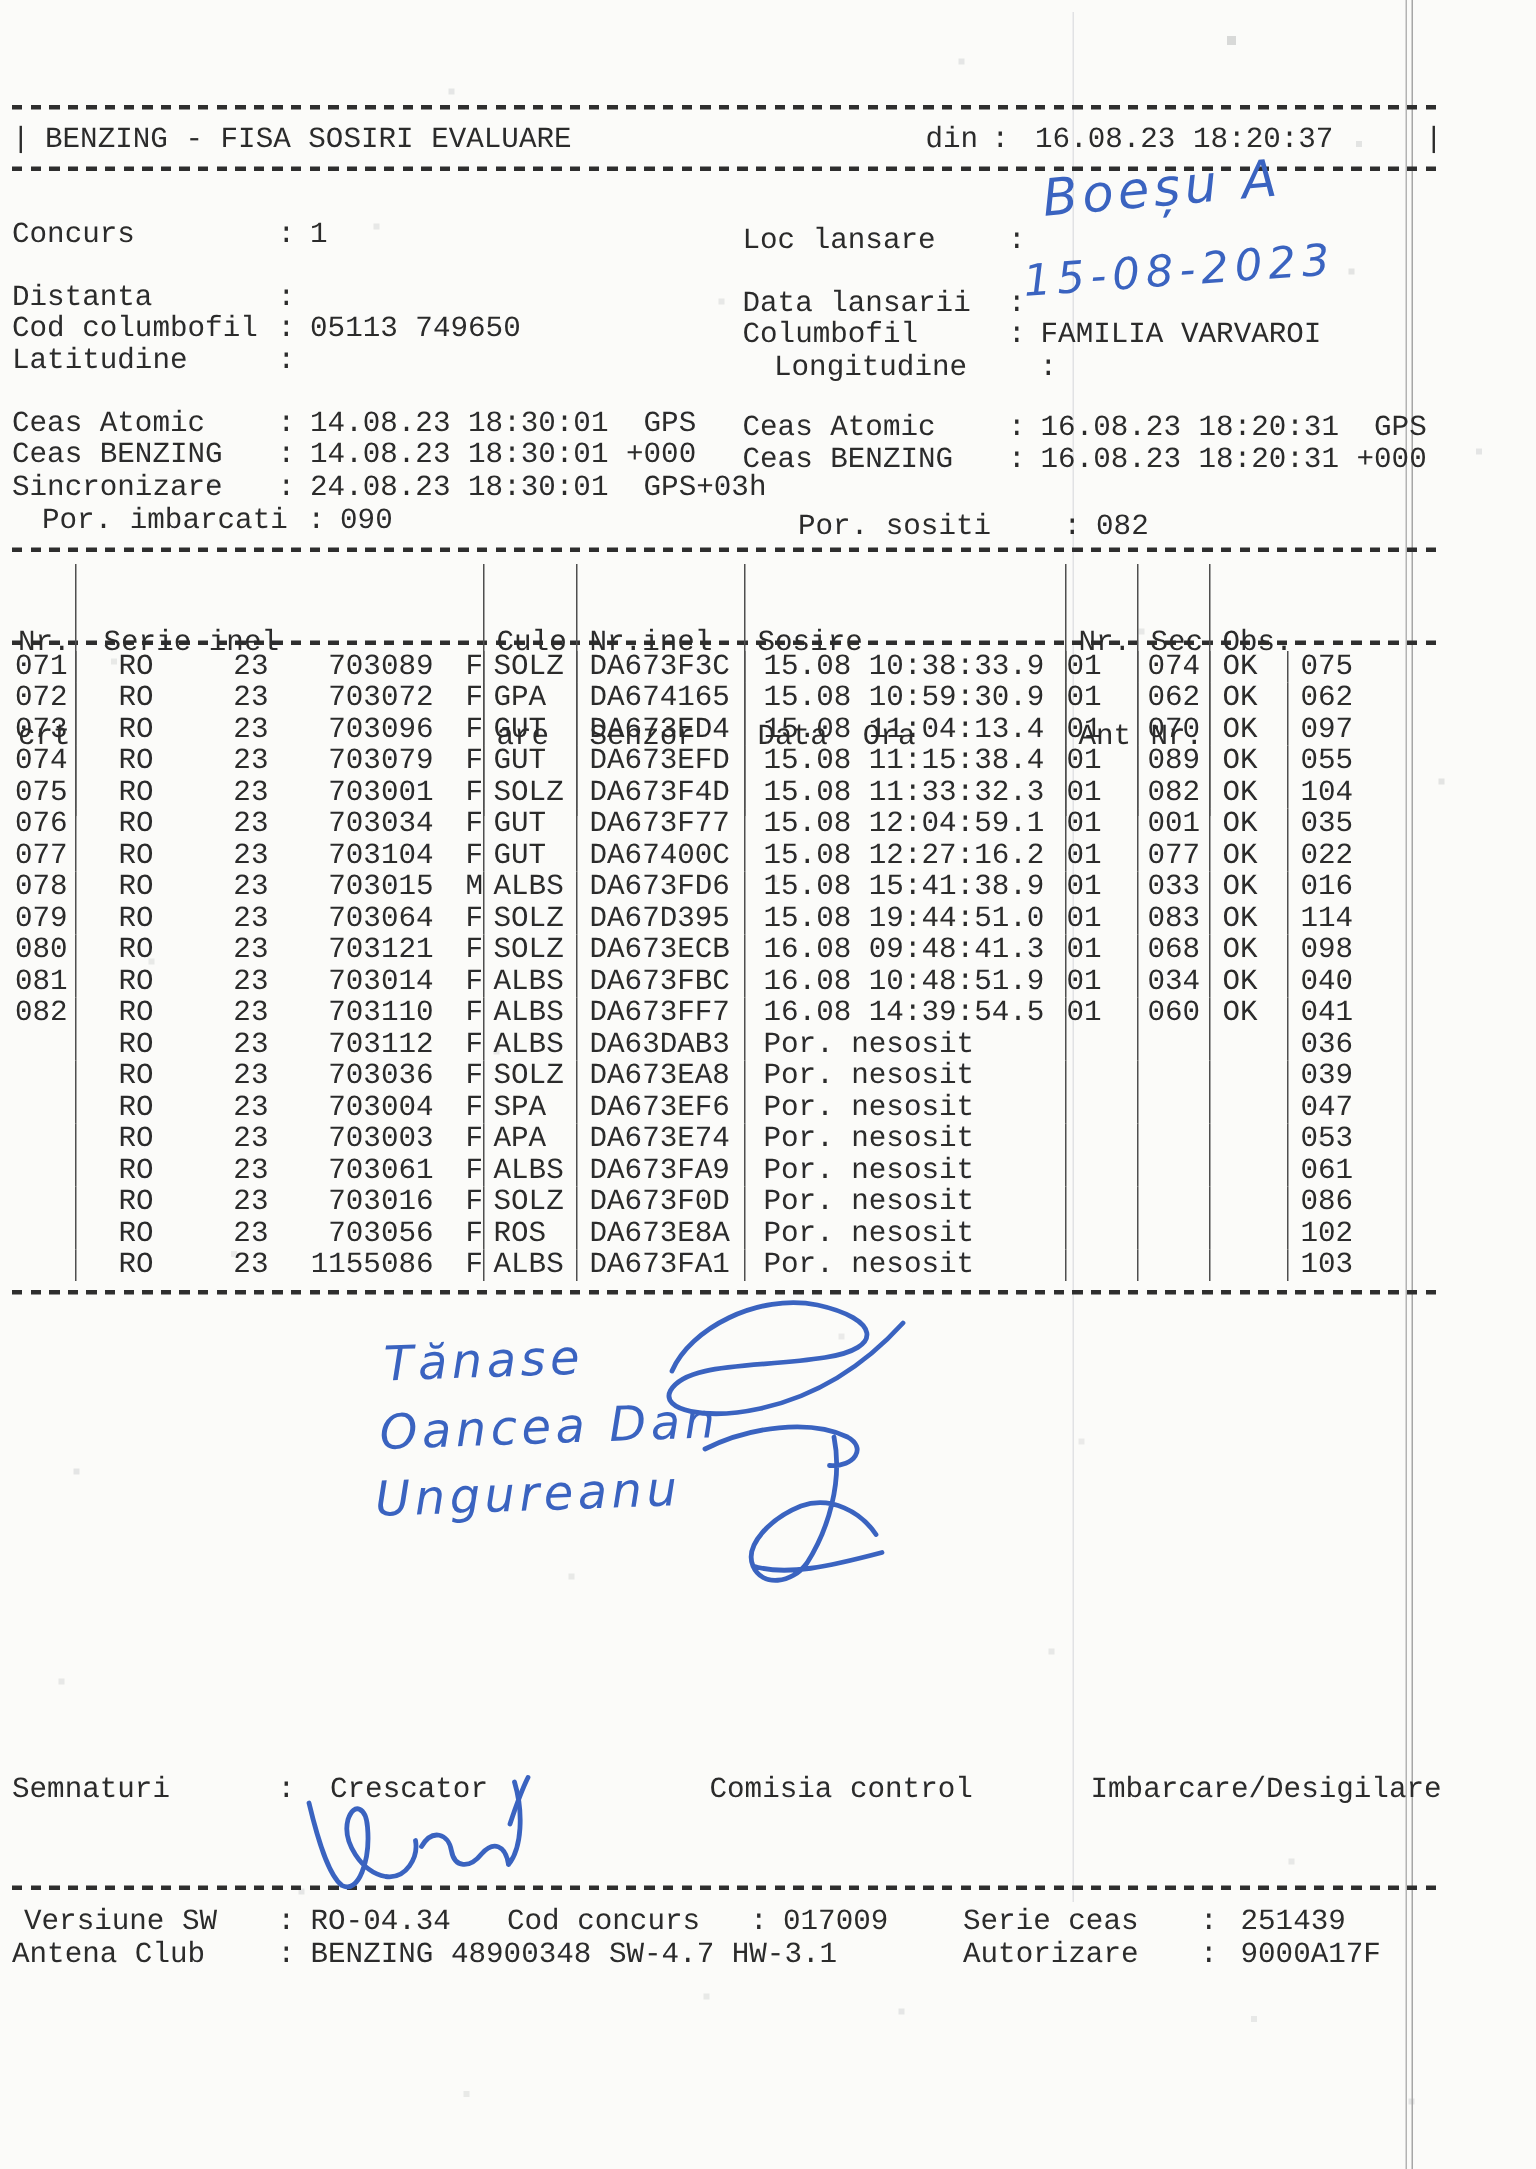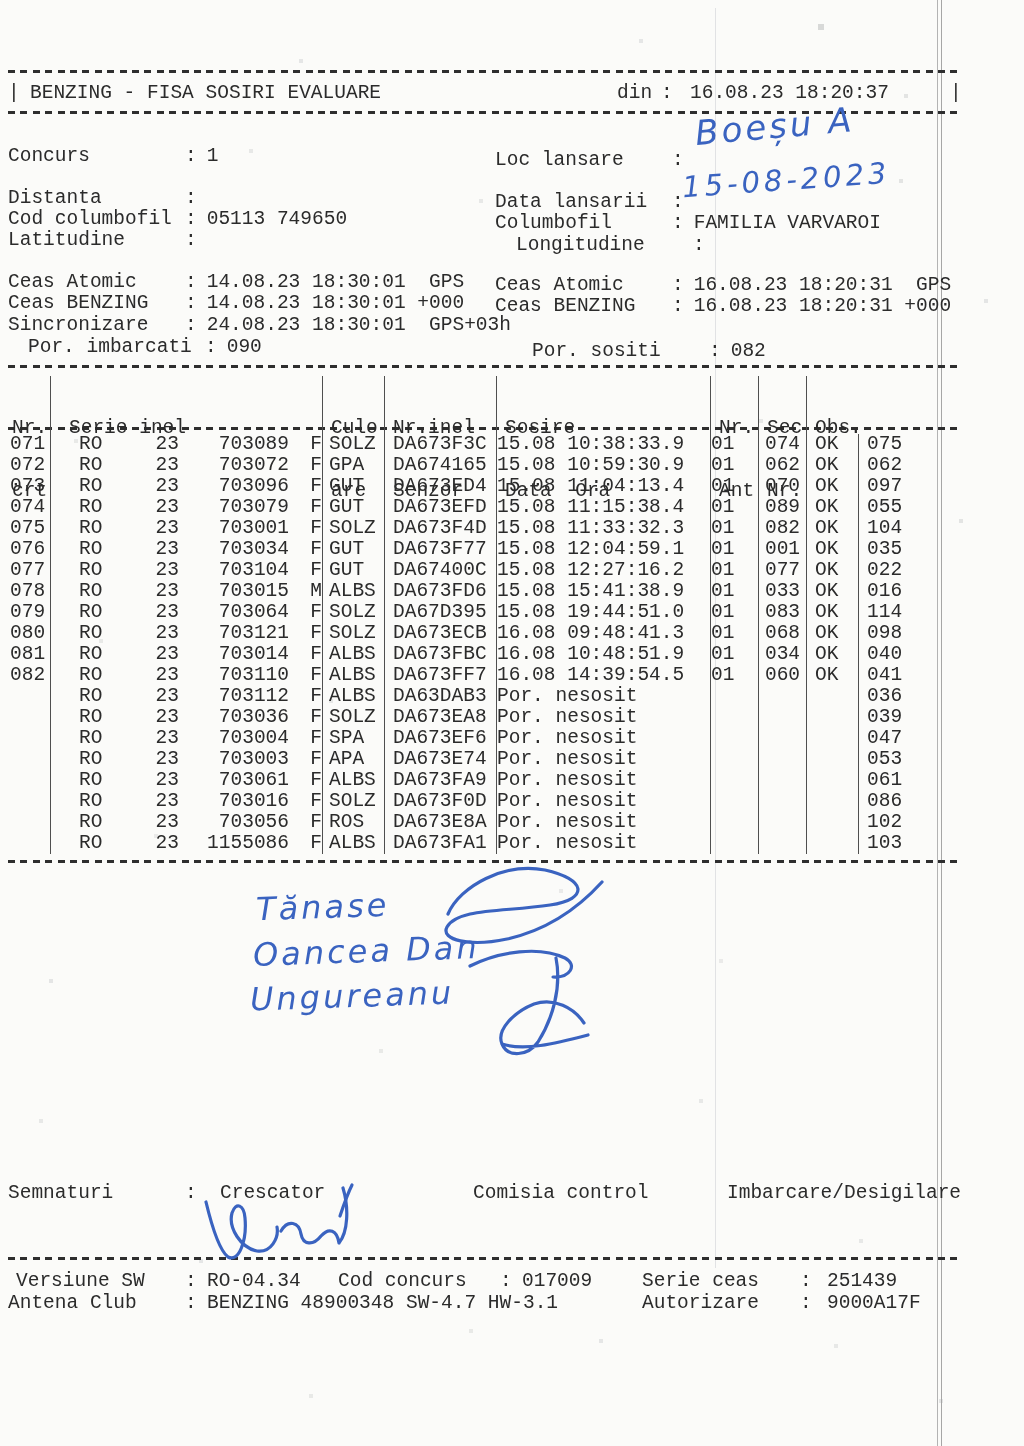--- a/index.html
+++ b/index.html
@@ -54,21 +54,21 @@
   .hc.serie{padding-left:18px;}
   .trow{display:grid;grid-template-columns:42px 272px 62px 112px 214px 48px 48px 52px 80px;height:21px;}
   .c-nr{padding-left:2px;}
   .c-serie{display:flex;}
   .c-serie .cty{display:inline-block;width:30px;margin-left:28px;}
   .c-serie .yr{display:inline-block;width:26px;margin-left:48px;}
   .c-serie .ring{display:inline-block;width:112px;margin-left:2px;text-align:right;}
   .c-serie .sex{display:inline-block;width:22px;margin-left:12px;text-align:right;}
   .c-col{padding-left:6px;}
   .c-sen{padding-left:8px;}
-  .c-sos{padding-left:0;}
+  .c-sos{padding-left:12px;}
   .c-ant{}
   .c-nom{text-align:center;}
   .c-sec{padding-left:8px;}
   .c-obs{padding-left:8px;}
   
   .hw{
     position:absolute;color:#3a63c0;
     font-family:"DejaVu Sans",sans-serif;font-style:italic;
     white-space:pre;
   }

